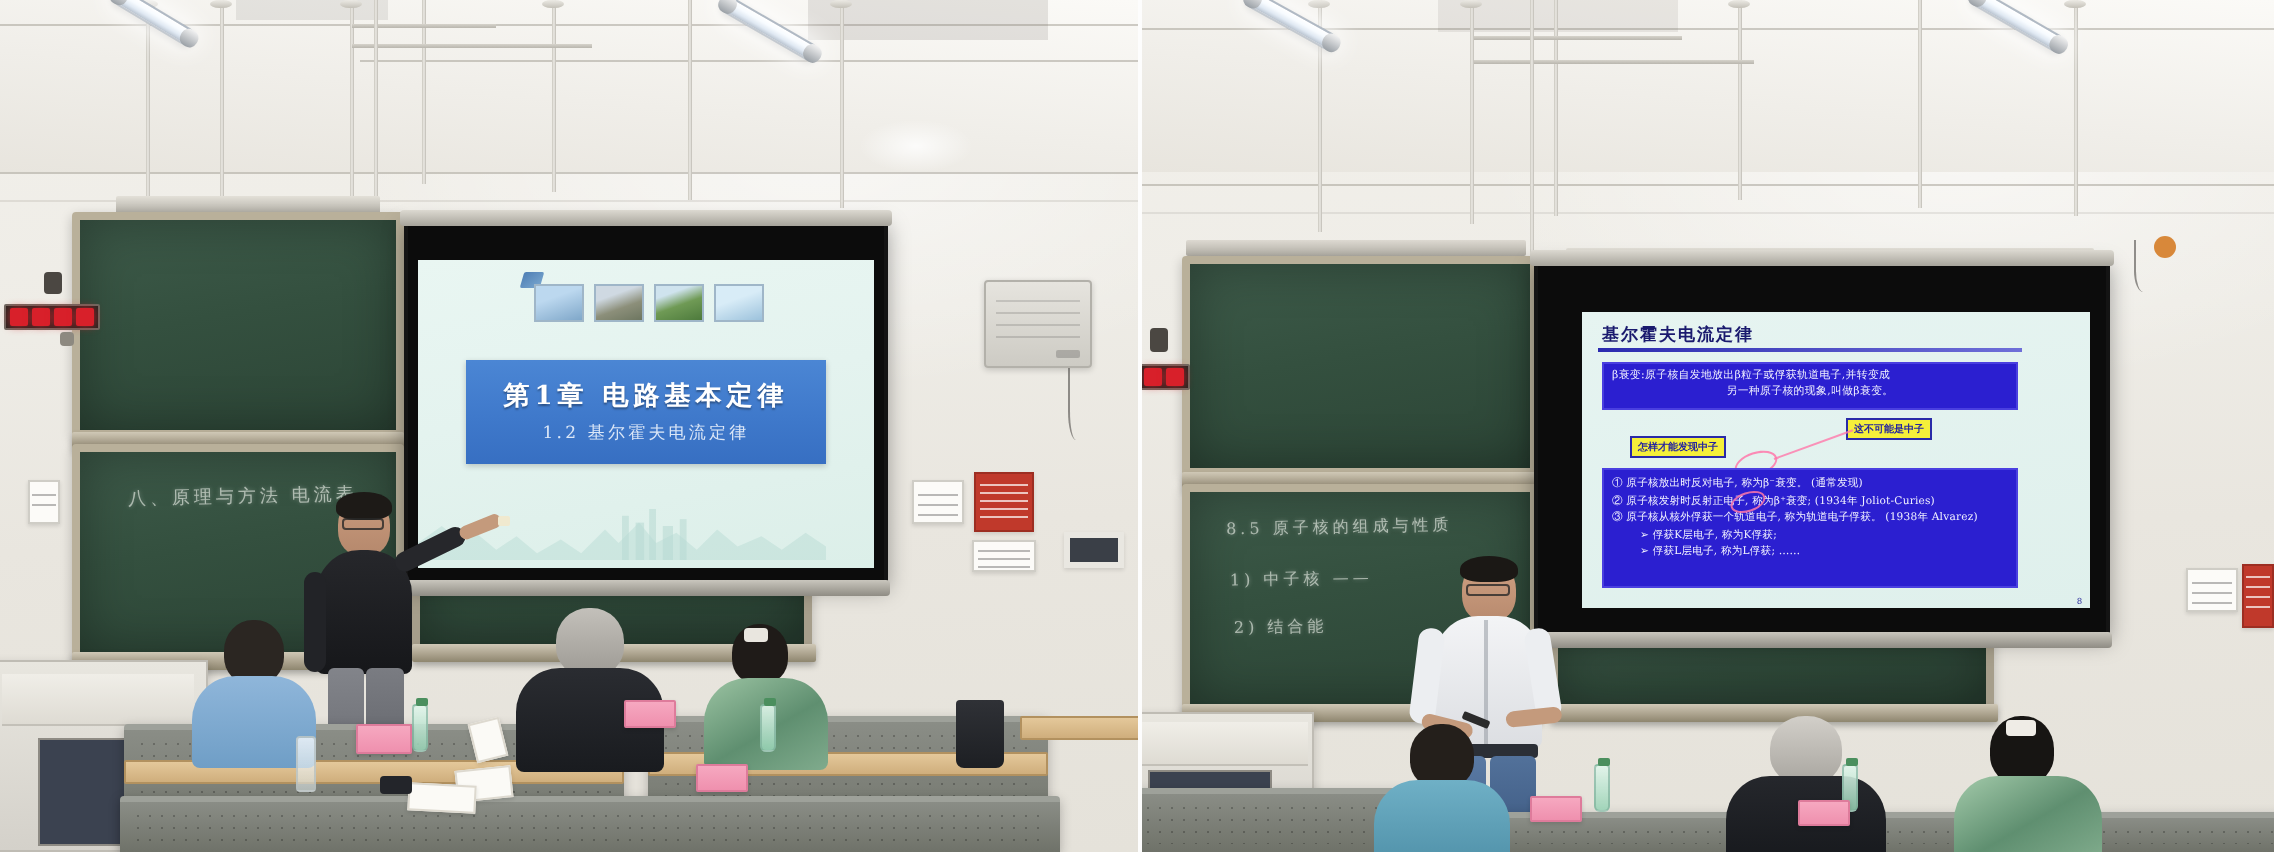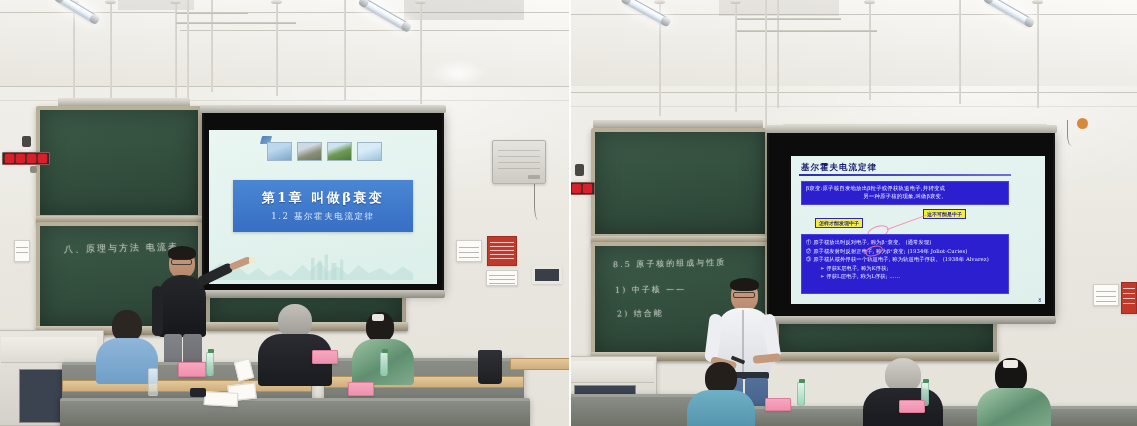--- a/index.html
+++ b/index.html
@@ -230,21 +230,21 @@
       <div class="slide1" style="left:5px; top:18px; right:5px; bottom:6px;">
         <div class="s1-logo" style="left:52px; top:6px;"></div>
         <div class="s1-thumbs" style="left:58px; top:12px;">
           <div class="s1-thumb" style="background:linear-gradient(160deg,#bcd8ef 35%,#7fa7c9);"></div>
           <div class="s1-thumb" style="background:linear-gradient(160deg,#cfd9e2 30%,#8c8f7a 62%,#6d7660);"></div>
           <div class="s1-thumb" style="background:linear-gradient(160deg,#cfe3ee 25%,#6f9a55 55%,#4d7a3c);"></div>
           <div class="s1-thumb" style="background:linear-gradient(160deg,#d8ecf7 40%,#9cc2dc);"></div>
         </div>
 
         <div class="s1-titlebox" style="left:24px; top:50px; right:24px; height:52px;">
-          <div class="s1-title">第1章 叫做β衰变</div>
+          <div class="s1-title">第1章 电路基本定律</div>
           <div class="s1-sub">1.2 基尔霍夫电流定律</div>
         </div>
 
         <svg class="s1-scape" viewBox="0 0 240 40" preserveAspectRatio="none">
           <path d="M0,40 L0,30 L14,20 L26,30 L34,24 L46,34 L58,26 L70,36 L84,28 L96,36 L110,22 L118,30 L130,18 L140,30 L152,24 L164,34 L176,22 L188,32 L202,26 L214,34 L228,24 L240,32 L240,40 Z" fill="#8fc4bb" opacity=".55"></path>
           <rect x="120" y="14" width="4" height="26" fill="#86bdb4" opacity=".6"></rect>
           <rect x="128" y="18" width="5" height="22" fill="#86bdb4" opacity=".6"></rect>
           <rect x="136" y="10" width="4" height="30" fill="#86bdb4" opacity=".6"></rect>
           <rect x="144" y="20" width="6" height="20" fill="#86bdb4" opacity=".6"></rect>
           <rect x="154" y="16" width="4" height="24" fill="#86bdb4" opacity=".6"></rect>

